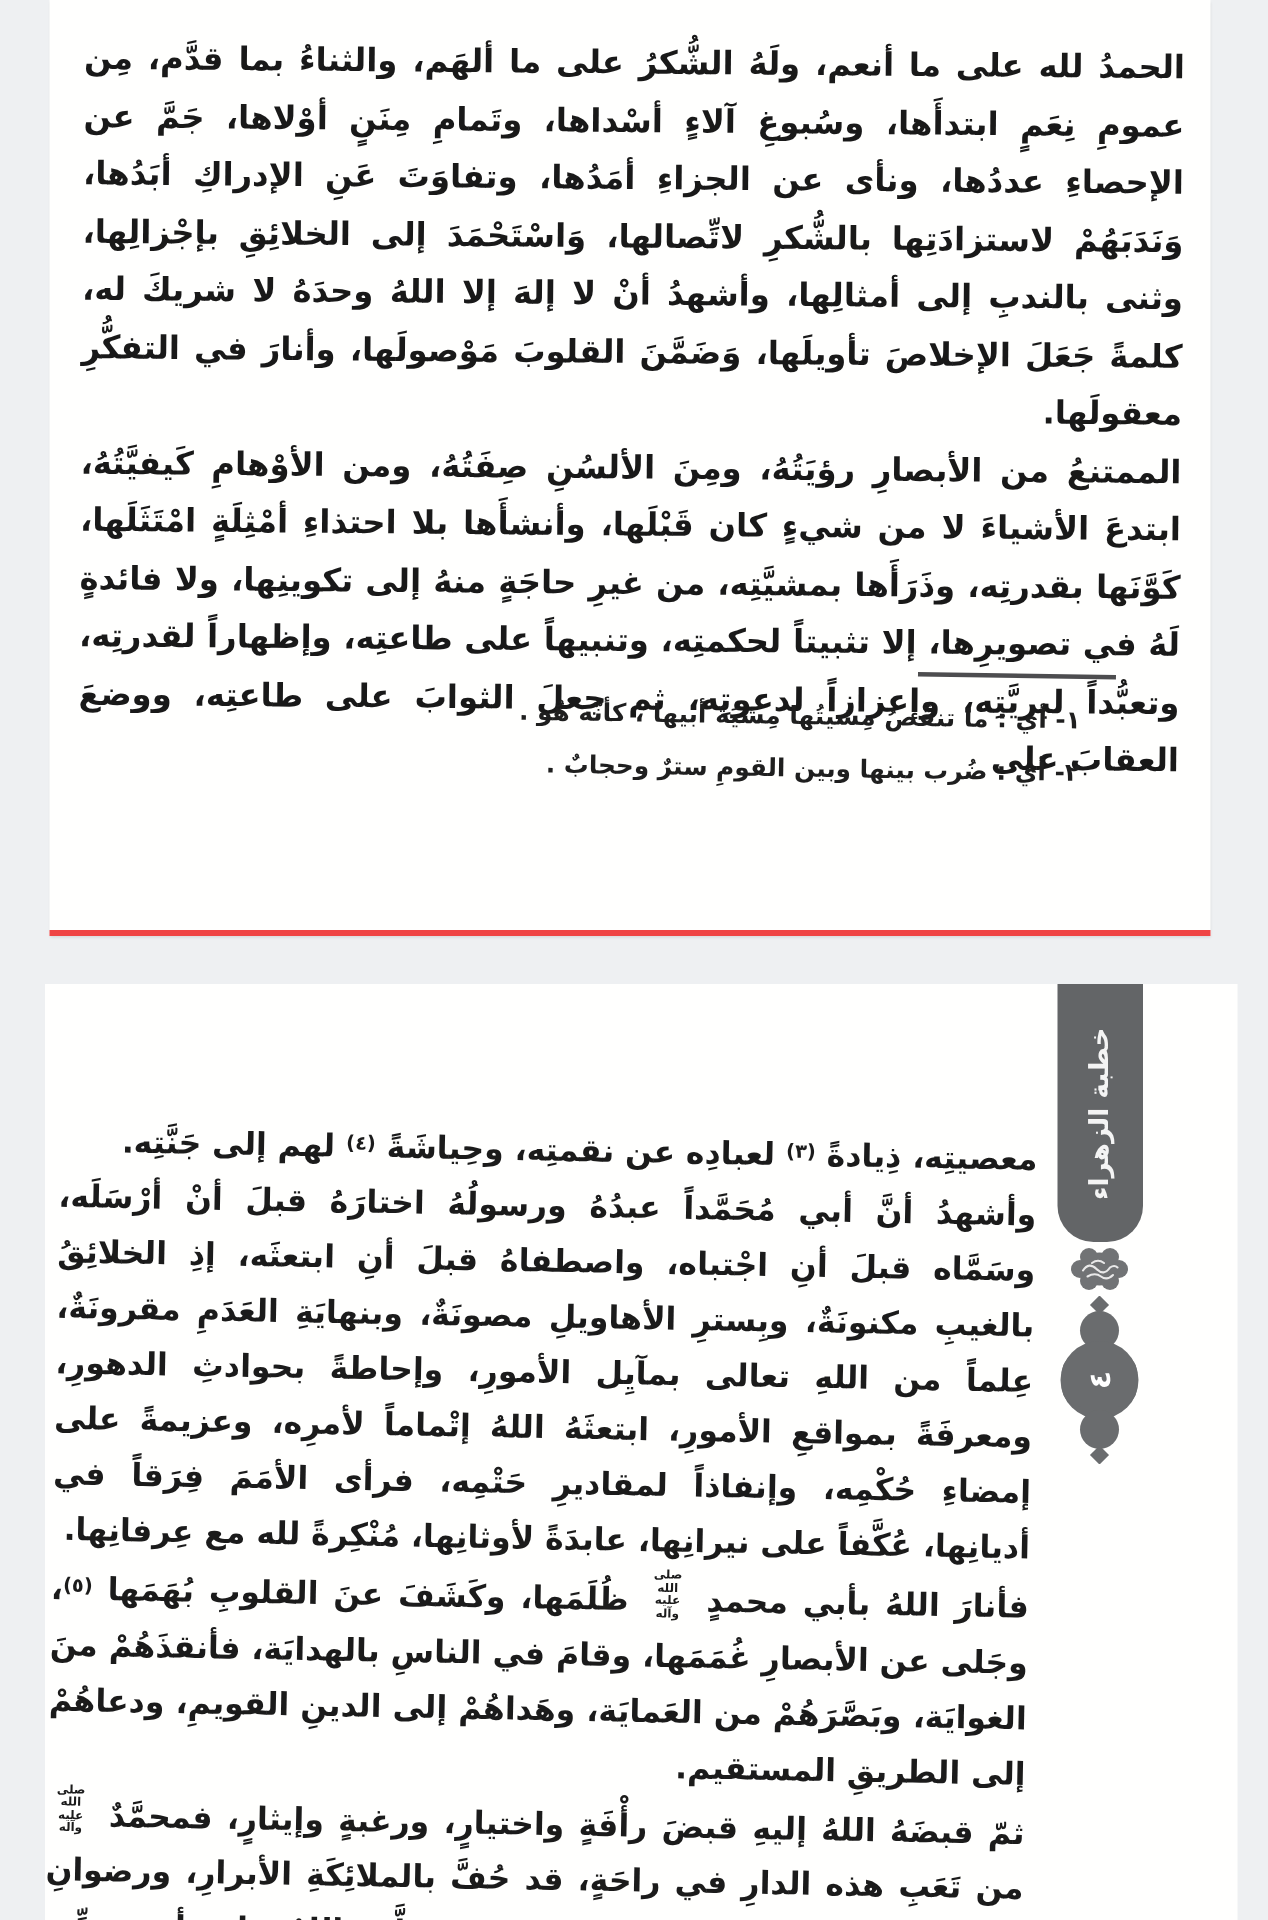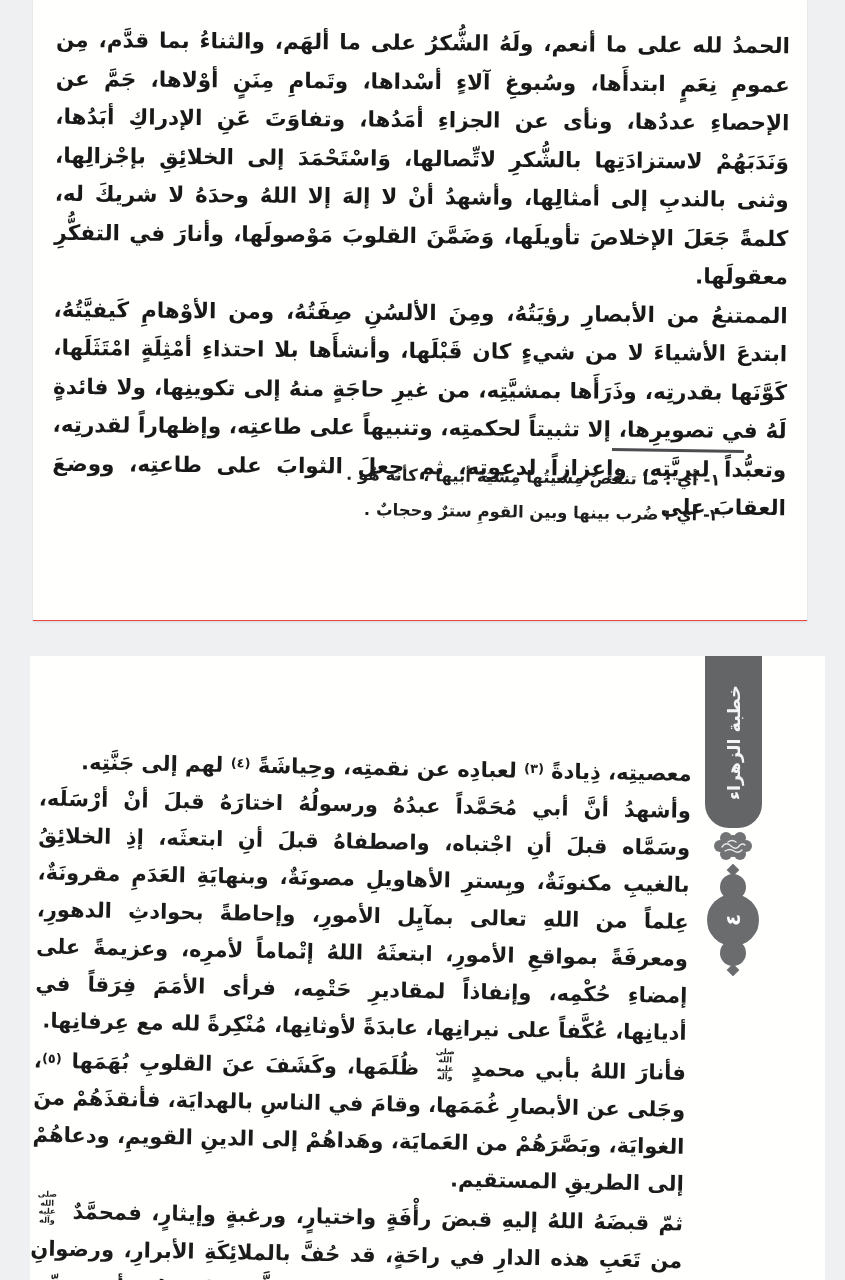--- a/index.html
+++ b/index.html
@@ -2,21 +2,21 @@
 <html lang="ar"><head>
 <meta charset="utf-8">
 <style>
   html,body{margin:0;padding:0;}
   body{
     width:845px;height:1280px;position:relative;overflow:hidden;
     background:#eef0f2;
     font-family:"DejaVu Sans",sans-serif;
   }
   .page{position:absolute;background:#fffffe;}
-  .page1{left:33px;top:0;width:774px;height:620px;border-bottom:1px solid #ef4444;box-shadow:0 1px 2px rgba(0,0,0,.10);}
+  .page1{left:33px;top:0;width:774px;height:620px;border-bottom:4px solid #ef4444;box-shadow:0 1px 2px rgba(0,0,0,.10);}
   .page2{left:30px;top:656px;width:795px;height:624px;}
 
   
   .main1{
     position:absolute;top:24px;right:19px;width:734px;
     direction:rtl;text-align:justify;
     font-size:21.5px;line-height:38.5px;font-weight:bold;color:#191919;
     transform:rotate(0.5deg);transform-origin:center;
   }
   .main1 p{margin:0;}

